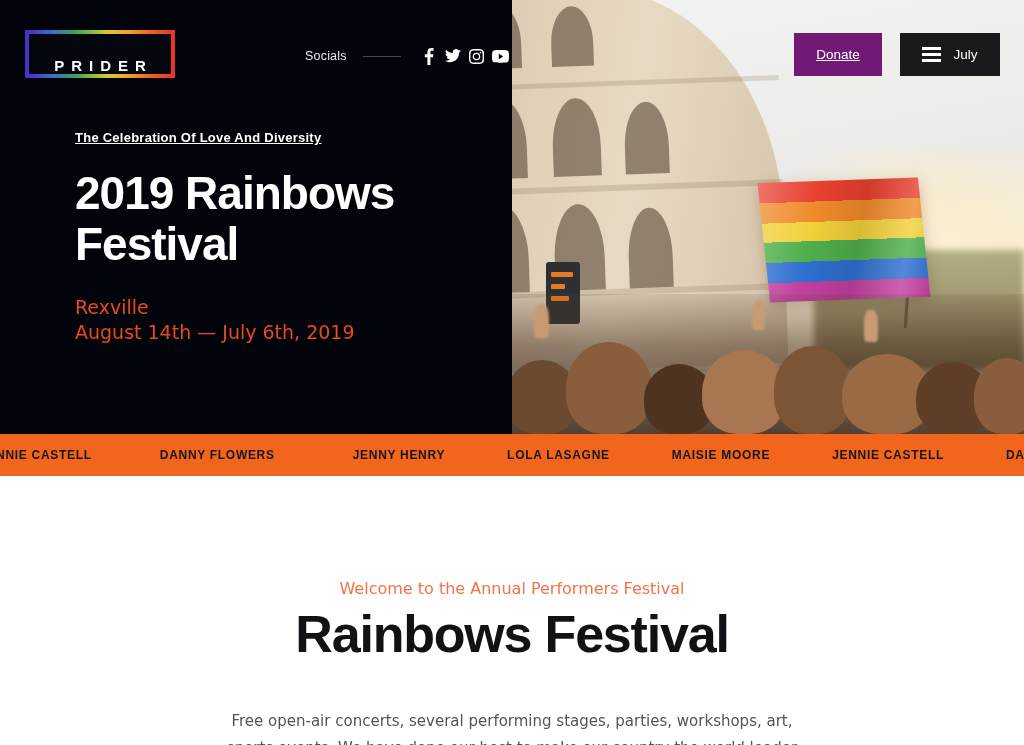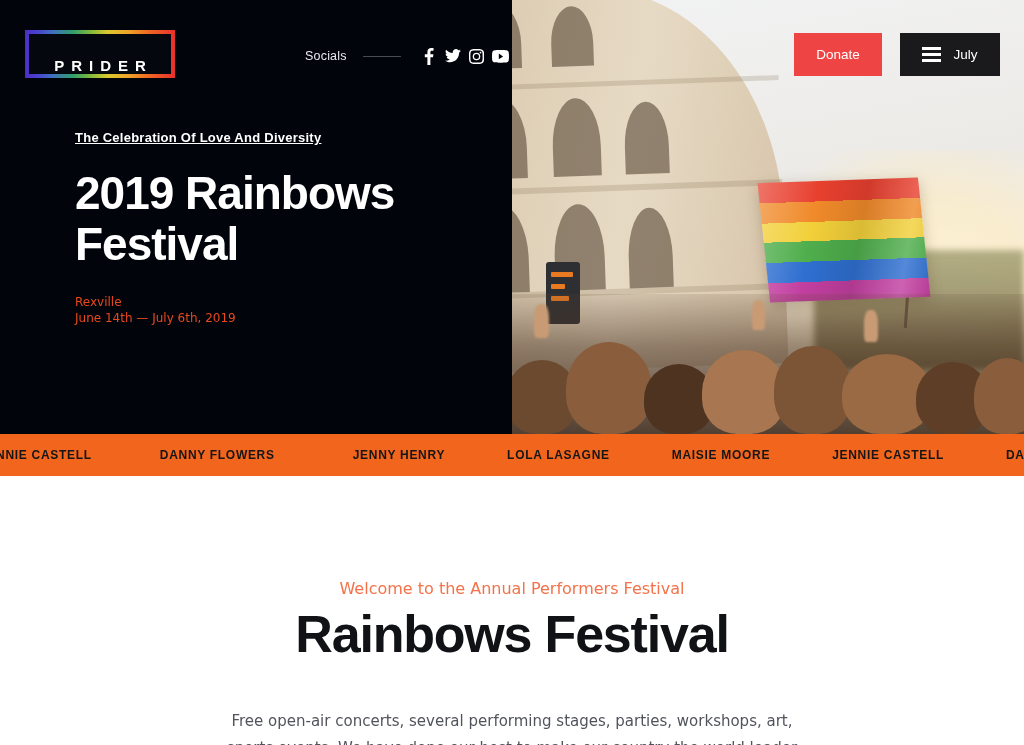--- a/index.html
+++ b/index.html
@@ -64,21 +64,21 @@
   .hero-kicker {
     color:#ffffff; font-size:13px; font-weight:bold;
     letter-spacing:.25px; margin-bottom:23px;text-decoration:underline;
   }
   .hero-title {
     color:#ffffff; font-size:46px; font-weight:bold;
     line-height:1.1; letter-spacing:-1px;
     margin-bottom:26px;
   }
   .hero-meta {
-    color:#e8491d; font-size:12px; line-height:1.32;
+    color:#e8491d; font-size:19px; line-height:1.32;
     font-family:"DejaVu Sans", sans-serif;
   }
   .hero-meta div { white-space:nowrap; }
 
   
   .hero-right {
     width:512px; height:434px; flex:none;
     position:relative; overflow:hidden;
     background:linear-gradient(170deg,#f2f3f4 0%, #eceae6 45%, #f7efe0 70%, #f6e6c8 100%);
   }
@@ -155,21 +155,21 @@
   
   .hero-btns {
     position:absolute; right:24px; top:33px;
     display:flex; gap:18px; z-index:6;
   }
   .btn {
     height:43px; display:flex; align-items:center; justify-content:center;
     font-size:13.5px; color:#fff; cursor:pointer; border:none;
     font-family:"Liberation Sans", sans-serif;
   }
-  .btn-donate { width:88px; background:#ef4444; }
+  .btn-donate { width:88px; background:#701a75;text-decoration:underline; }
   .btn-menu   { width:100px; background:#1a1a1c; gap:12px; }
   .burger { width:19px; display:flex; flex-direction:column; gap:3.5px; }
   .burger span { display:block; height:2.5px; background:#fff; }
 
   
   .ticker {
     width:1024px; height:42px; background:#f2651d;
     display:flex; align-items:center; overflow:hidden;
   }
   .ticker-item {
@@ -240,21 +240,21 @@
     </div>
 
     <div class="hero-copy">
       <div class="hero-kicker">The Celebration Of Love And Diversity</div>
       <div class="hero-title">
         <div>2019 Rainbows</div>
         <div>Festival</div>
       </div>
       <div class="hero-meta">
         <div>Rexville</div>
-        <div>June 14th — July 6th, 2019</div>
+        <div>August 14th — July 6th, 2019</div>
       </div>
     </div>
   </div>
 
   <div class="hero-right">
     <div class="sky-glow"></div>
     <div class="colosseum">
       <div class="col-band col-b1"></div>
       <div class="col-band col-b2"></div>
       <div class="col-band col-b3"></div>

